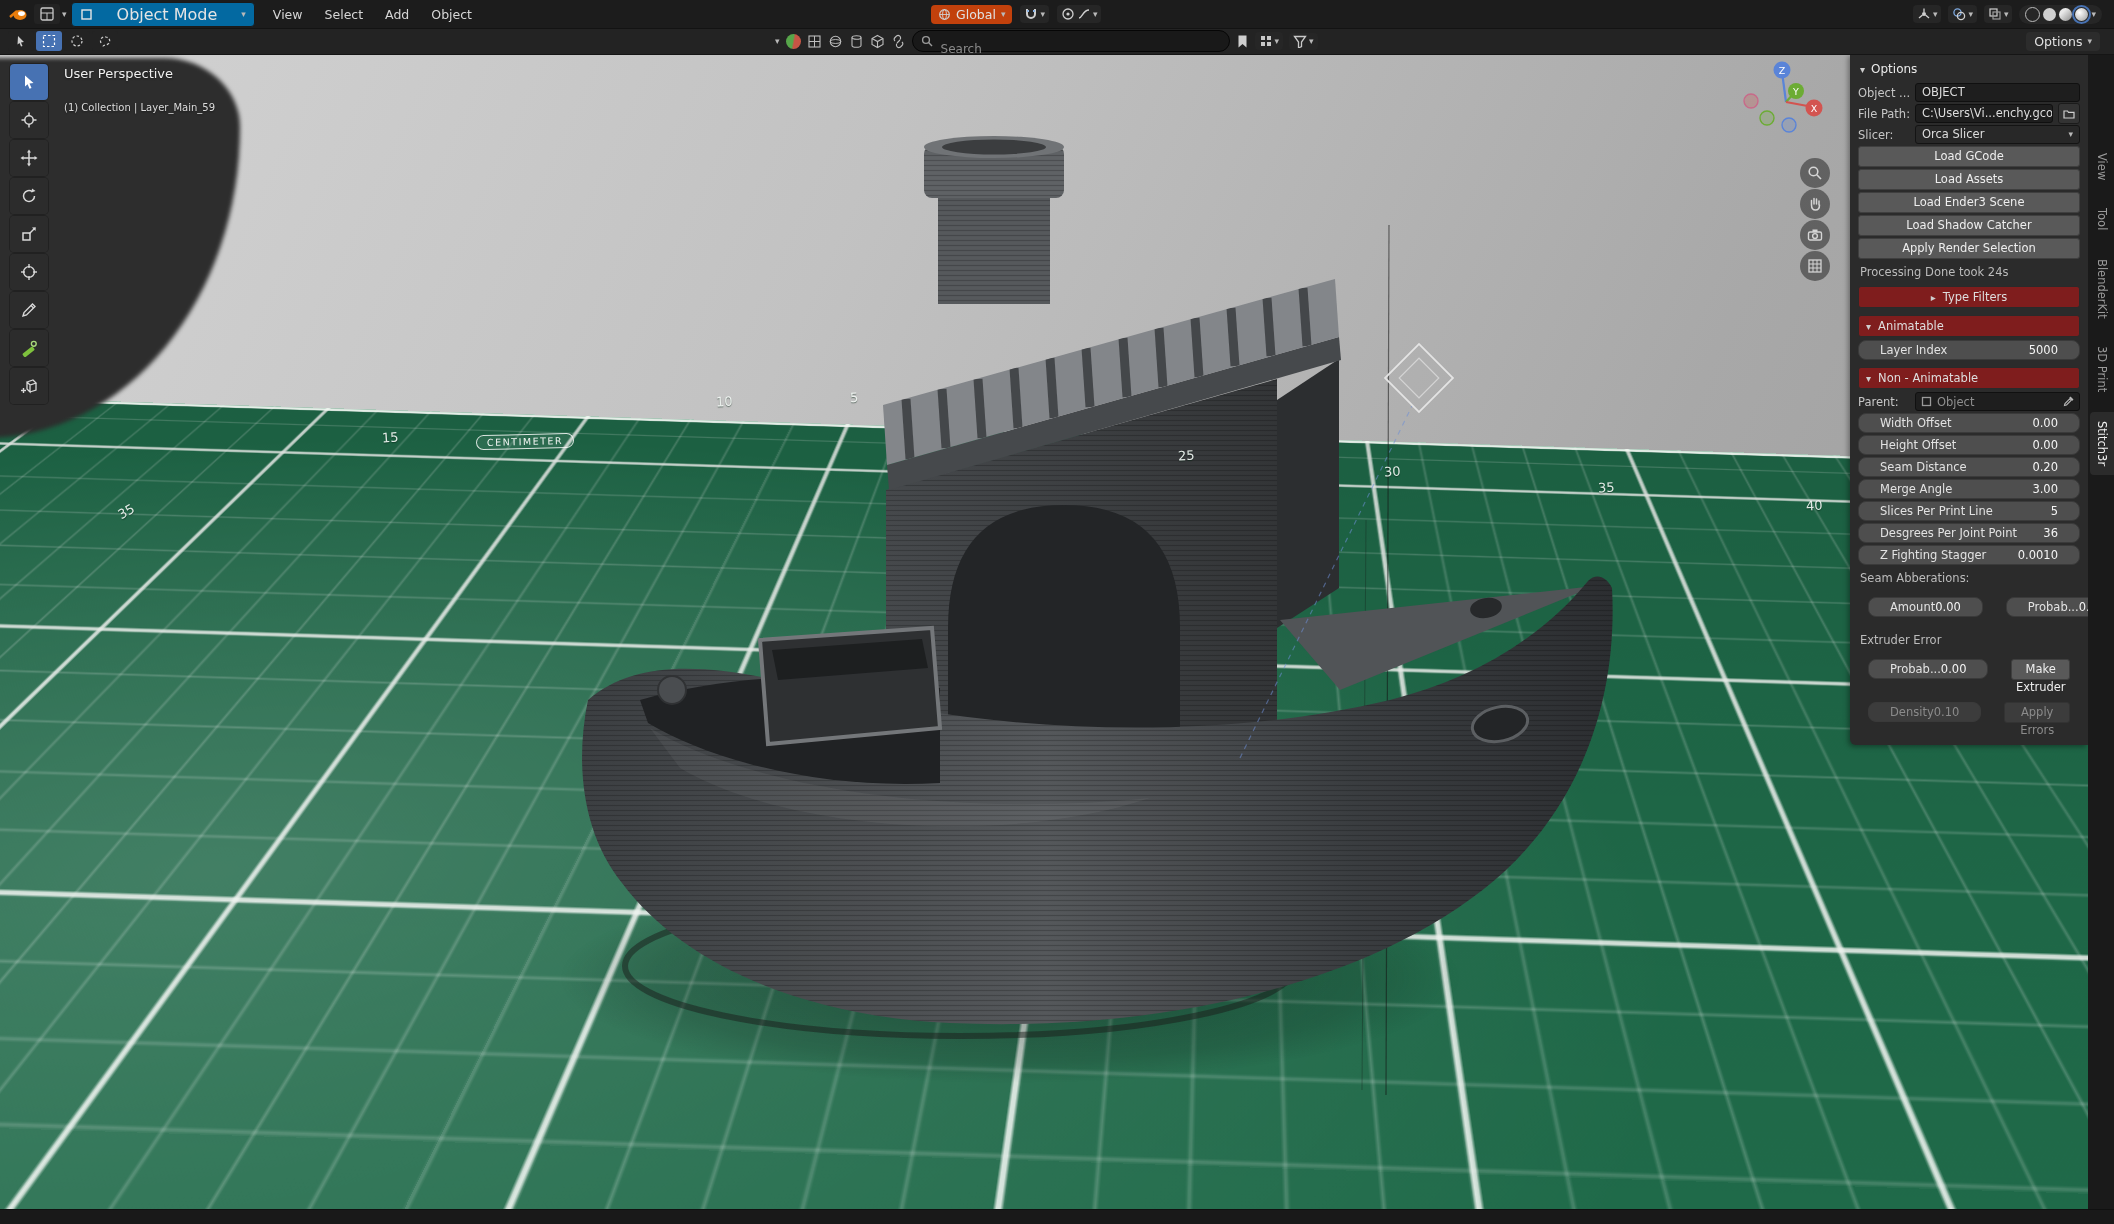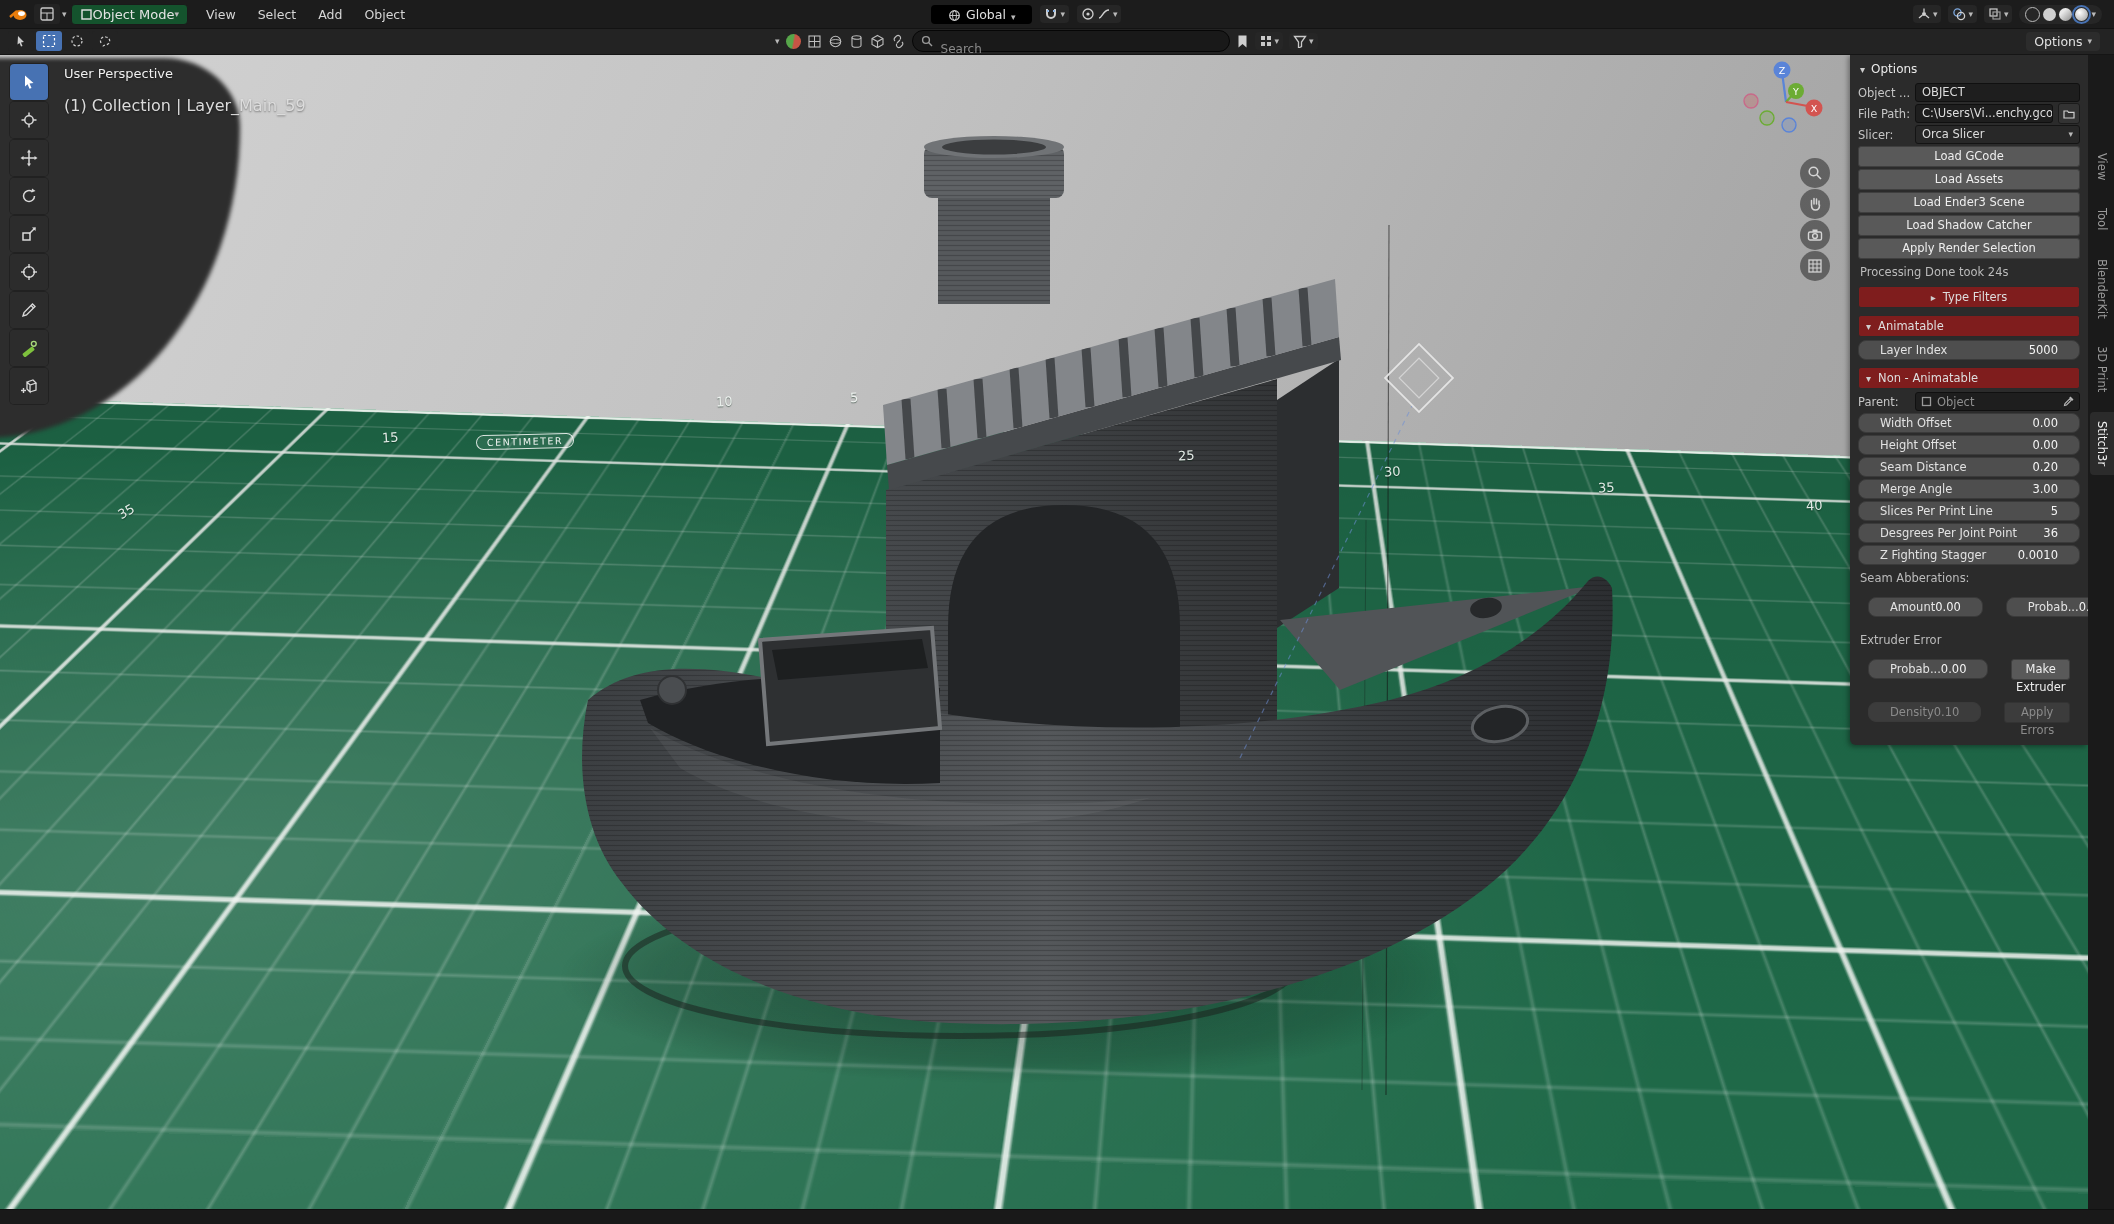--- a/index.html
+++ b/index.html
@@ -3,27 +3,27 @@
 <meta charset="utf-8">
 <style>
   html,body{margin:0;padding:0;background:#111;}
   body{width:2114px;height:1224px;overflow:hidden;font-family:"DejaVu Sans","Liberation Sans",sans-serif;-webkit-font-smoothing:antialiased;}
   .app{position:relative;width:2114px;height:1224px;background:#1c1c1c;}
 
   
   .topbar{position:relative;height:28px;background:#1c1c1c;display:flex;align-items:center;padding:0 8px;z-index:40;border-bottom:1px solid #131313;}
   .tb-left{display:flex;align-items:center;gap:2px;}
   .menu-btn{color:#d6d6d6;font-size:12.5px;padding:3px 10px;border-radius:3px;cursor:default;}
-  .mode-select{display:flex;align-items:center;gap:0;background:#14532d;border:1px solid #1a1a1a;border-radius:4px;color:#e4e4e4;font-size:13px;padding:2px 8px;margin:0 6px 0 2px;}
+  .mode-select{display:flex;align-items:center;gap:24px;background:#0369a1;border:1px solid #1a1a1a;border-radius:4px;color:#e4e4e4;font-size:16px;padding:2px 8px;margin:0 6px 0 2px;}
   .caret{font-size:9px;color:#b9b9b9;line-height:1;}
   .caret::after{content:"▾";}
   .sect-caret-open::after{content:"▾";font-size:10px;color:#cfcfcf;}
   .sect-caret-closed::after{content:"▸";font-size:10px;color:#cfcfcf;}
   .tb-center{position:absolute;left:931px;top:0;height:28px;display:flex;align-items:center;gap:8px;}
-  .tb-chip{display:flex;align-items:flex-end;gap:5px;background:#000000;border-radius:4px;padding:2px 17px;color:#e0e0e0;font-size:12.5px;}
+  .tb-chip{display:flex;align-items:center;gap:5px;background:#c2410c;border-radius:4px;padding:2px 7px;color:#e0e0e0;font-size:12.5px;}
   .tb-right{margin-left:auto;display:flex;align-items:center;gap:7px;padding-right:4px;}
   .icon-grp{display:flex;align-items:center;gap:2px;background:#262626;border-radius:4px;padding:2px 4px;}
   .shading-pill{display:flex;align-items:center;gap:3px;background:#262626;border-radius:10px;padding:2px 6px;}
   .sphere{width:13px;height:13px;border-radius:50%;}
   .sphere.wire{background:transparent;border:1.5px solid #b9b9b9;}
   .sphere.solid{background:#cfcfcf;}
   .sphere.material{background:linear-gradient(135deg,#e8e8e8 30%,#8a8a8a);}
   .sphere.rendered{background:radial-gradient(circle at 35% 35%,#ffffff,#9a9a9a);}
   .sphere.on{outline:2px solid #4772b3;outline-offset:1px;}
 
@@ -66,21 +66,21 @@
       radial-gradient(1600px 900px at 38% 18%, rgba(255,255,255,0.16), transparent 60%),
       radial-gradient(2200px 1500px at 8% 95%, rgba(0,0,0,0.42), transparent 65%),
       linear-gradient(180deg, rgba(0,0,0,0.10), transparent 25%);}
 
   .mat-label{position:absolute;color:rgba(243,249,245,0.92);font-size:13px;z-index:6;text-shadow:0 1px 1px rgba(0,30,15,.5);}
   .cm-label{position:absolute;z-index:6;border:1.5px solid rgba(248,250,248,0.85);border-radius:9px;color:#f2f6f3;font-size:9.5px;letter-spacing:1.5px;padding:1px 10px;transform:rotate(-1.5deg);background:rgba(255,255,255,0.07);}
 
   .scene{position:absolute;inset:0;z-index:5;}
 
   .vp-text{position:absolute;left:64px;top:38px;z-index:8;color:#efefef;font-size:13px;text-shadow:0 1px 2px rgba(0,0,0,.45);}
-  .vp-text .sub{font-size:16px;color:#dcdcdc;margin-top:15px;}
+  .vp-text .sub{font-size:10px;color:#dcdcdc;margin-top:21px;}
 
   
   .nav-gizmo{position:absolute;left:1738px;top:26px;width:96px;height:96px;z-index:15;}
   .nav-btn{position:absolute;left:1800px;width:30px;height:30px;border-radius:50%;background:rgba(40,40,40,0.55);display:flex;align-items:center;justify-content:center;z-index:15;}
 
   
   .sidebar{position:absolute;top:26px;right:26px;width:238px;background:#2b2b2b;border-radius:0 0 0 6px;padding:5px 8px 10px 8px;z-index:22;box-shadow:-2px 2px 5px rgba(0,0,0,.35);font-size:11.5px;box-sizing:border-box;}
   .panel-head{display:flex;align-items:center;gap:6px;color:#eaeaea;font-size:12px;padding:3px 2px 5px;}
   .side-row{display:flex;align-items:center;gap:5px;height:19px;margin:2px 0;}
   .side-label{width:52px;flex:none;color:#c6c6c6;white-space:nowrap;overflow:hidden;}

